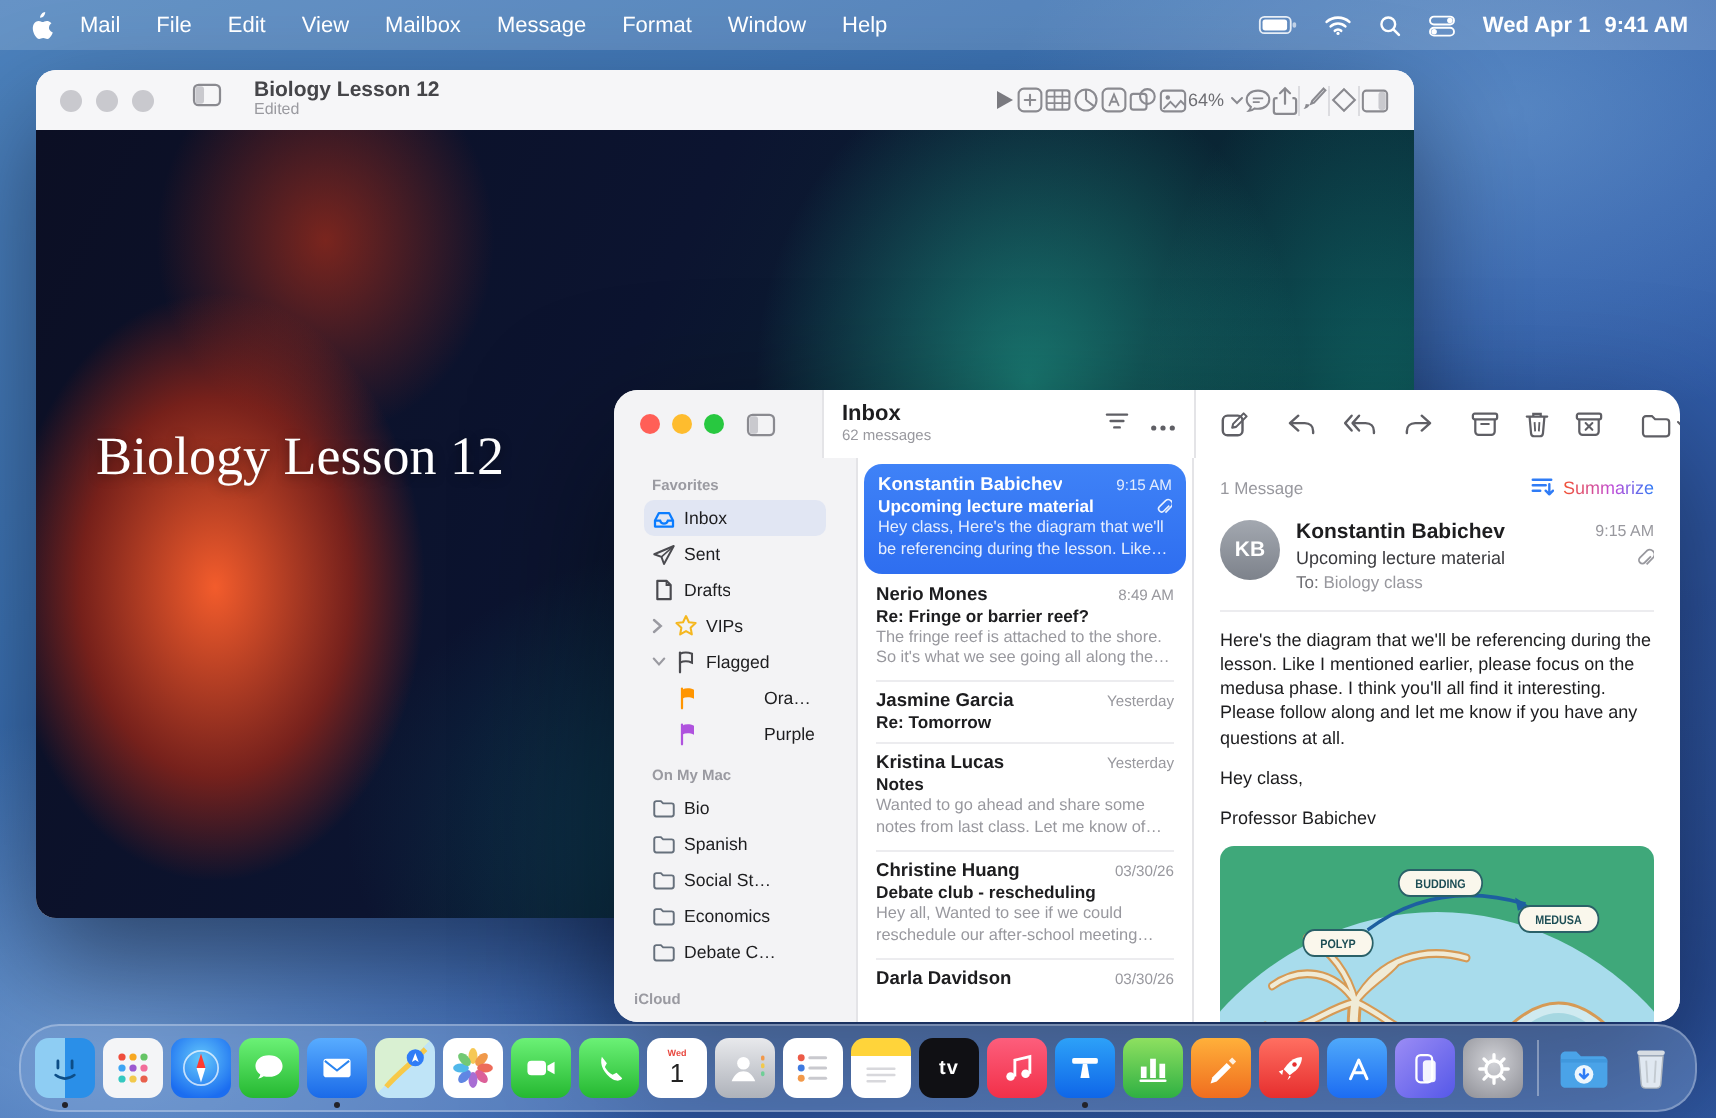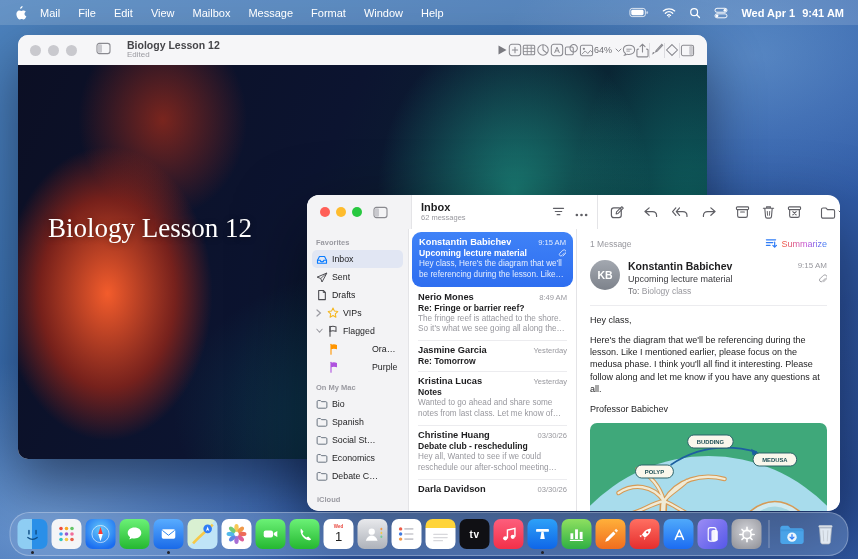--- a/index.html
+++ b/index.html
@@ -60,21 +60,21 @@
   .mh-titleblock{line-height:1.15;}
   .mh-title{font-size:11px;font-weight:700;color:#1d1d1f;}
   .mh-sub{font-size:7.5px;color:#98989e;}
   .mh-listbtns{margin-left:auto;display:flex;align-items:center;gap:10px;color:#5f5f65;}
   .mh-detail{flex:1;display:flex;align-items:center;gap:12px;padding:0 12px;color:#5f5f65;}
   .mh-detail svg{display:block;}
   .btn-combo{display:flex;align-items:center;gap:2px;}
   .mail-body{flex:1;display:flex;min-height:0;}
   
   .sidebar{width:91px;flex:0 0 auto;background:#f3f3f5;border-right:1px solid #e4e4e7;
-    padding:2px 5px;position:relative;font-size:9px;color:#1d1d1f;}
+    padding:2px 15px;position:relative;font-size:9px;color:#1d1d1f;}
   .sb-header{color:#9a9aa1;font-size:7.5px;font-weight:700;margin:7px 4px 3px;}
   .sb-row{display:flex;align-items:center;gap:4px;height:18px;border-radius:5px;padding:0 4px;}
   .sb-row.selected{background:#e1e6f3;}
   .sb-row .sb-chev{width:7px;flex:0 0 auto;display:flex;color:#9a9aa1;}
   .sb-row .sb-ico{width:12px;flex:0 0 auto;display:flex;justify-content:center;}
   .sb-row.child{padding-left:16px;gap:32px;}
   .sb-label{white-space:nowrap;overflow:hidden;text-overflow:ellipsis;font-size:8.8px;}
   .sb-footer{position:absolute;bottom:7px;left:10px;color:#9a9aa1;font-size:7.5px;font-weight:700;}
   
   .msg-list{width:167px;flex:0 0 auto;border-right:1px solid #e4e4e7;background:#fff;
@@ -589,22 +589,22 @@
           </div>
           <div class="d-meta">
             <span>9:15 AM</span>
             <svg width="9" height="10" viewBox="0 0 10 11">
                 <path d="M8.3 4.6L4.9 8a1.9 1.9 0 01-2.7-2.7L6 1.5a2.6 2.6 0 013.7 3.6L5.9 9" fill="none" stroke="#98989e" stroke-width="1"></path>
               </svg>
           </div>
         </div>
         <div class="d-divider"></div>
         <div class="d-body" id="d-body">
+            <p>Here's the diagram that we'll be referencing during the lesson. Like I mentioned earlier, please focus on the medusa phase. I think you'll all find it interesting. Please follow along and let me know if you have any questions at all.</p>
             <p>Hey class,</p>
-            <p>Here's the diagram that we'll be referencing during the lesson. Like I mentioned earlier, please focus on the medusa phase. I think you'll all find it interesting. Please follow along and let me know if you have any questions at all.</p>
             <p>Professor Babichev</p>
           </div>
         <div class="d-diagram">
           <svg width="100%" height="150" viewBox="0 0 250 150" preserveAspectRatio="none">
             <rect width="250" height="150" fill="#3fa87a"></rect>
             <circle cx="125" cy="215" r="182" fill="#a8dcec"></circle>
             <circle cx="125" cy="228" r="104" fill="#3fa87a"></circle>
 
             <path d="M85 42 Q125 16 176 29" fill="none" stroke="#1d5fa0" stroke-width="1.8"></path>
             <path d="M178 30l-8-4.2 1.6 6.6z" fill="#1d5fa0"></path>

